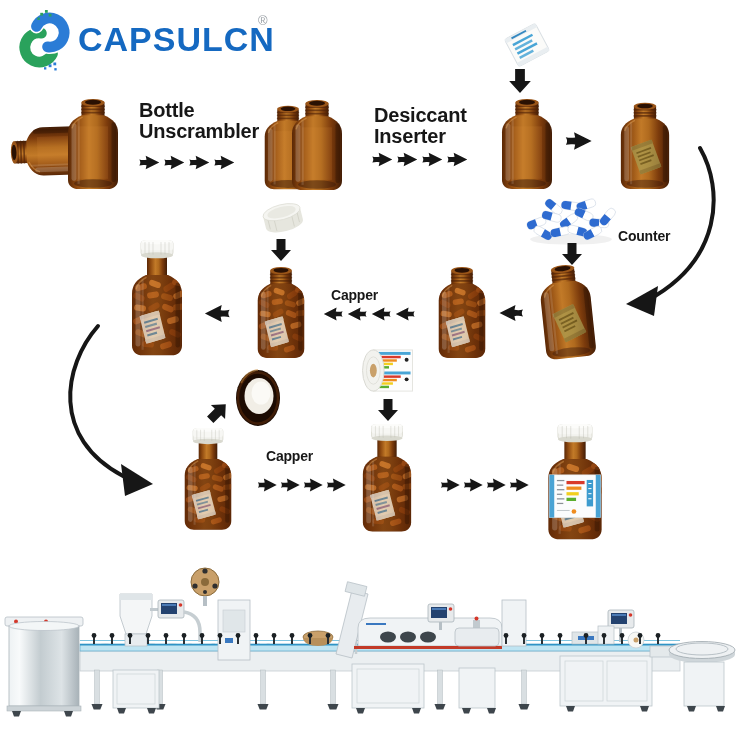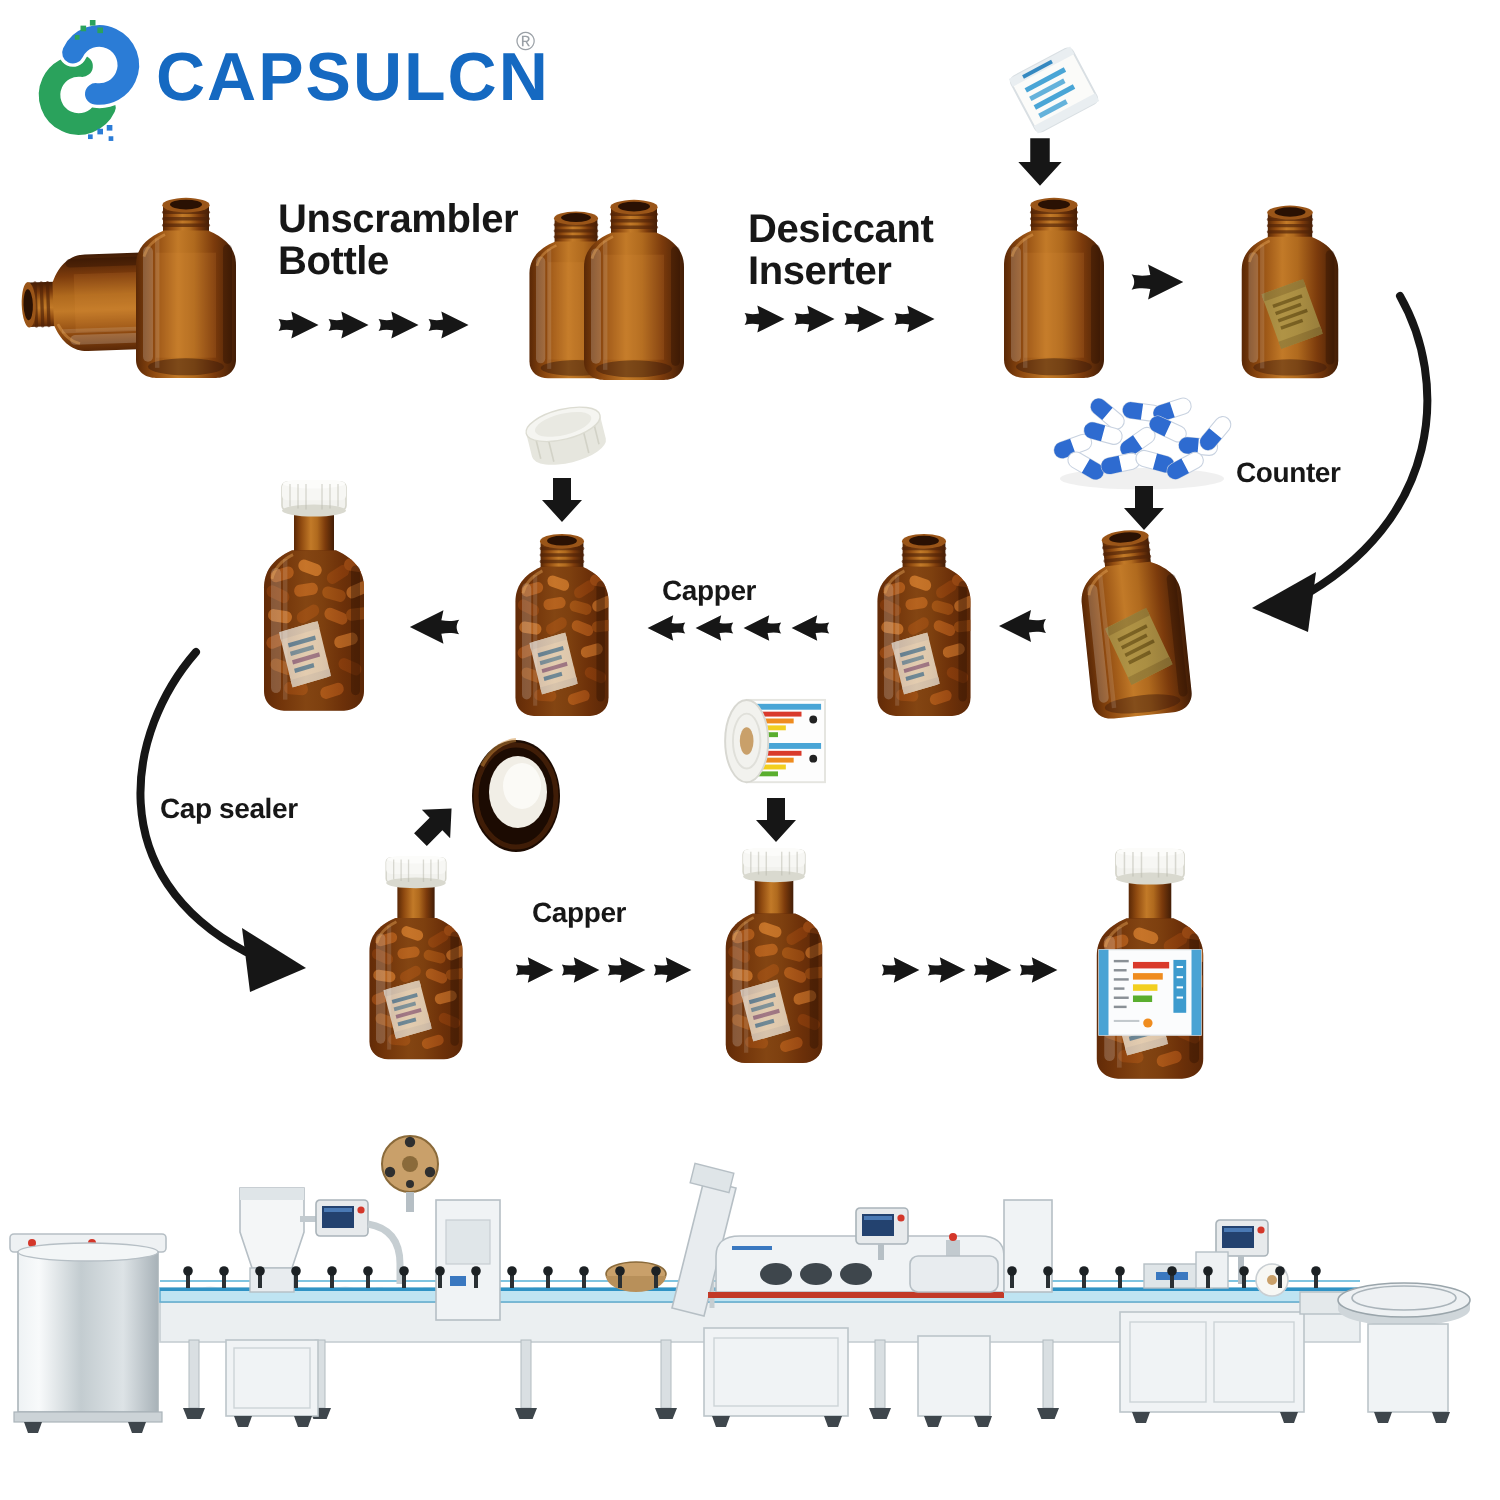--- a/index.html
+++ b/index.html
@@ -290,22 +290,22 @@
   <div class="abs" style="left:8px;top:118px;width:92px;height:66px">
     <svg class="abs" style="left:18px;top:-13px;transform:rotate(-92deg)" width="56" height="92" viewBox="0 0 58 94" preserveAspectRatio="none">
         <use href="#bottleE"></use>
       </svg>
   </div>
   <svg class="abs" style="left:64px;top:96px" width="58" height="95" viewBox="0 0 58 94" preserveAspectRatio="none">
       <use href="#bottleE"></use>
     </svg>
 
   <div class="lblB" style="left:139px;top:100px">
+    <div>Bottle</div>
     <div>Unscrambler</div>
-    <div>Bottle</div>
   </div>
   <div class="arw4" style="left:138px;top:154px">
     <svg width="23" height="17" viewBox="0 0 26 20">
         <use href="#arw"></use>
       </svg>
     <svg width="23" height="17" viewBox="0 0 26 20">
         <use href="#arw"></use>
       </svg>
     <svg width="23" height="17" viewBox="0 0 26 20">
         <use href="#arw"></use>
@@ -410,21 +410,20 @@
       <use href="#arw"></use>
     </svg>
   <svg class="abs" style="left:128px;top:240px" width="58" height="118" viewBox="0 0 58 116" preserveAspectRatio="none">
       <use href="#bottleC"></use>
     </svg>
 
   <svg class="abs" style="left:35px;top:318px" width="145" height="185" viewBox="0 0 145 185">
     <path d="M63,8 C28,48 16,120 88,158" fill="none" stroke="#161616" stroke-width="4" stroke-linecap="round"></path>
     <polygon points="118,166 86,146 90,178" fill="#161616"></polygon>
   </svg>
-  <div class="lblB lblL" style="left:80px;top:397px">Cap sealer</div>
 
   <svg class="abs" style="left:207px;top:400px;transform:rotate(-135deg)" width="22" height="24" viewBox="0 0 22 24">
       <use href="#arwD"></use>
     </svg>
   <svg class="abs" style="left:235px;top:369px" width="46" height="58" viewBox="0 0 46 58">
       <use href="#seal"></use>
     </svg>
   <svg class="abs" style="left:181px;top:428px" width="54" height="104" viewBox="0 0 58 116" preserveAspectRatio="none">
       <use href="#bottleC"></use>
     </svg>

